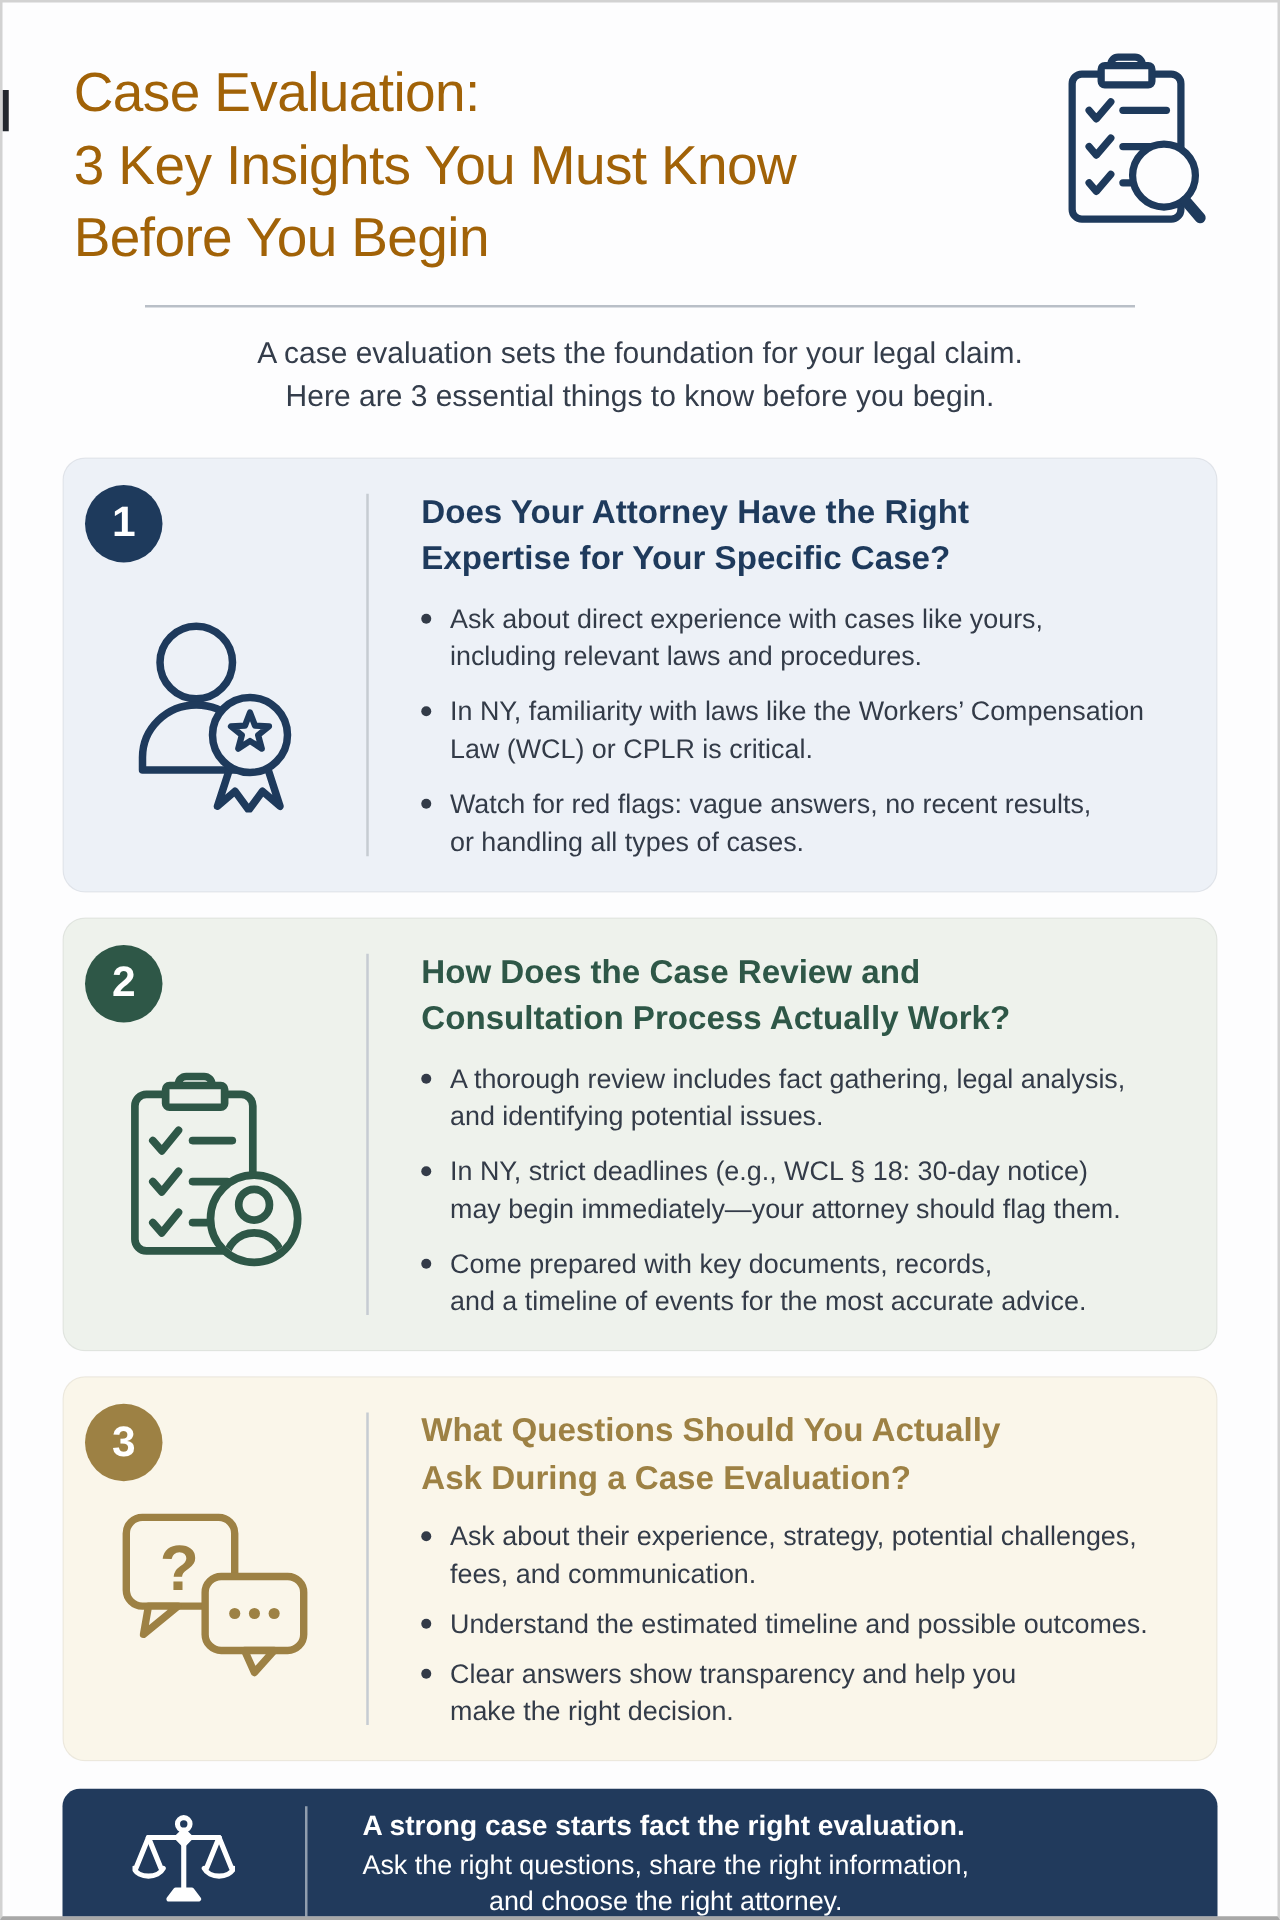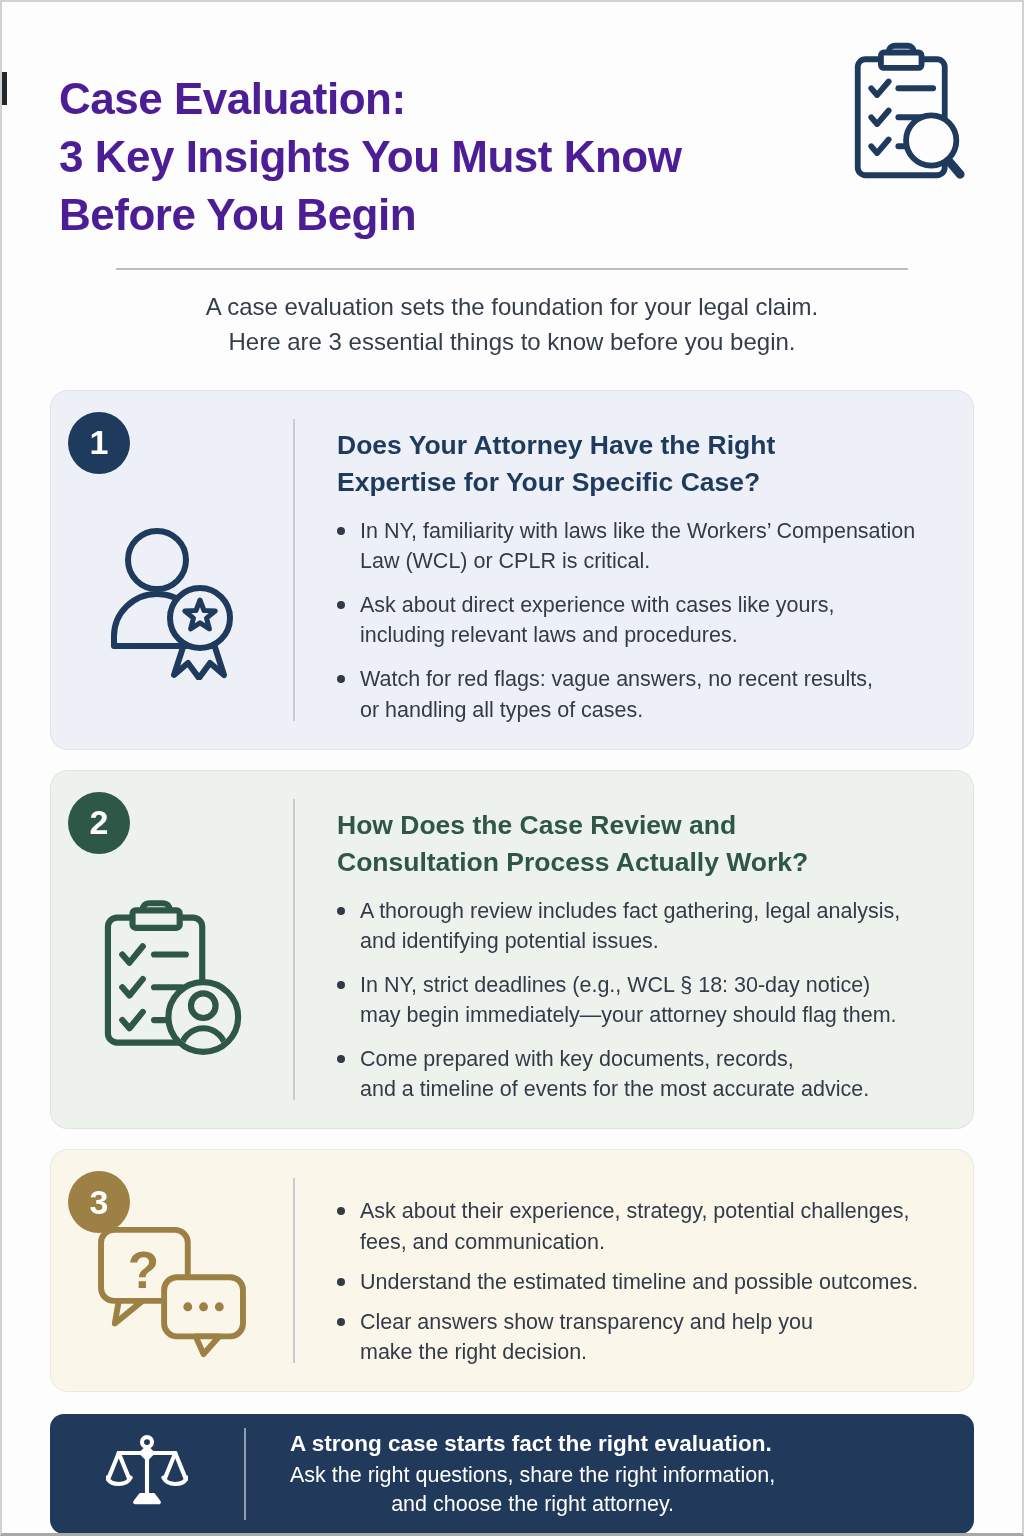--- a/index.html
+++ b/index.html
@@ -8,22 +8,22 @@
   .page {
     position:relative; width:1024px; height:1536px; margin:0 auto;
     background:#fdfdfe; border:2px solid #d2d2d2; border-bottom:3px solid #a8a8a8;
     overflow:hidden;
   }
   .edge-artifact { position:absolute; left:0; top:70px; width:5px; height:33px; background:#23272e; }
 
   
   .header { position:relative; padding:44px 57px 0 57px; }
   .title {
-    font-size:44px; font-weight:bold; color:#4c1d95;
-    line-height:1.32; letter-spacing:-0.5px; white-space:pre-line; max-width:800px;margin-top:24px;
+    font-size:44px; font-weight:normal; color:#a16207;
+    line-height:1.32; letter-spacing:-0.5px; white-space:pre-line; max-width:800px;
   }
   .header-icon { position:absolute; top:36px; right:56px; width:116px; height:148px; color:#1e3a5c; }
   .header-rule { border:none; border-top:2px solid #b9bfc7; margin:24px 57px 0 57px; }
   .intro {
     margin:20px 57px 0 57px; font-size:24px; color:#343d4b; line-height:1.45; white-space:pre-line;text-align:center;
   }
 
   
   .cards { margin:30px 48px 0 48px; }
   .card {
@@ -34,21 +34,21 @@
     position:relative; width:242px; flex-shrink:0;
     display:flex; align-items:center; justify-content:center; color:var(--accent);
   }
   .num-badge {
     position:absolute; top:21px; left:17px; width:62px; height:62px; border-radius:50%;
     background:var(--accent); color:#ffffff; font-size:34px; font-weight:bold;
     display:flex; align-items:center; justify-content:center;
   }
   .side-icon { margin-top:52px; }
   .v-divider { width:2px; background:#c6ccd2; margin:28px 0; }
-  .text-col { flex:1; padding:36px 20px 24px 42px; }
+  .text-col { flex:1; padding:24px 20px 24px 42px; }
   .heading {
     font-size:26.5px; font-weight:bold; color:var(--accent);
     line-height:1.42; white-space:pre-line; margin-bottom:12px;
   }
   .bullet { display:flex; gap:15px; margin-top:14px; }
   .card-3 .bullet { margin-top:10px; }
   .bullet .dot {
     flex:none; width:8px; height:8px; border-radius:50%; background:#333b48; margin-top:11px;
   }
   .bullet .bullet-text {
@@ -112,27 +112,27 @@
             <path transform="translate(98,104)" stroke-width="5" d="M0,-16 L4.0,-5.5 L15.2,-4.9 L6.5,2.1 L9.4,12.9 L0,6.8 L-9.4,12.9 L-6.5,2.1 L-15.2,-4.9 L-4.0,-5.5 Z"></path>
           </svg>
         </div>
       </div>
       <div class="v-divider"></div>
       <div class="text-col">
         <div class="heading">Does Your Attorney Have the Right
 Expertise for Your Specific Case?</div>
         <div class="bullet">
           <span class="dot"></span>
+          <span class="bullet-text">Ask about direct experience with cases like yours,
+including relevant laws and procedures.</span>
+        </div>
+        <div class="bullet">
+          <span class="dot"></span>
           <span class="bullet-text">In NY, familiarity with laws like the Workers’ Compensation
 Law (WCL) or CPLR is critical.</span>
-        </div>
-        <div class="bullet">
-          <span class="dot"></span>
-          <span class="bullet-text">Ask about direct experience with cases like yours,
-including relevant laws and procedures.</span>
         </div>
         <div class="bullet">
           <span class="dot"></span>
           <span class="bullet-text">Watch for red flags: vague answers, no recent results,
 or handling all types of cases.</span>
         </div>
       </div>
     </div>
 
     <div class="card card-2" style="--accent: #2e5747; --bg: #eef2ec;">
@@ -195,20 +195,22 @@
             <rect x="72" y="56" width="80" height="60" rx="13" fill="var(--bg)"></rect>
             <path d="M128,116 L112,134 L104,116 Z" fill="var(--bg)"></path>
             <circle cx="96" cy="86" r="4.5" fill="currentColor" stroke="none"></circle>
             <circle cx="112" cy="86" r="4.5" fill="currentColor" stroke="none"></circle>
             <circle cx="128" cy="86" r="4.5" fill="currentColor" stroke="none"></circle>
           </svg>
         </div>
       </div>
       <div class="v-divider"></div>
       <div class="text-col">
+        <div class="heading">What Questions Should You Actually
+Ask During a Case Evaluation?</div>
         <div class="bullet">
           <span class="dot"></span>
           <span class="bullet-text">Ask about their experience, strategy, potential challenges,
 fees, and communication.</span>
         </div>
         <div class="bullet">
           <span class="dot"></span>
           <span class="bullet-text">Understand the estimated timeline and possible outcomes.</span>
         </div>
         <div class="bullet">

